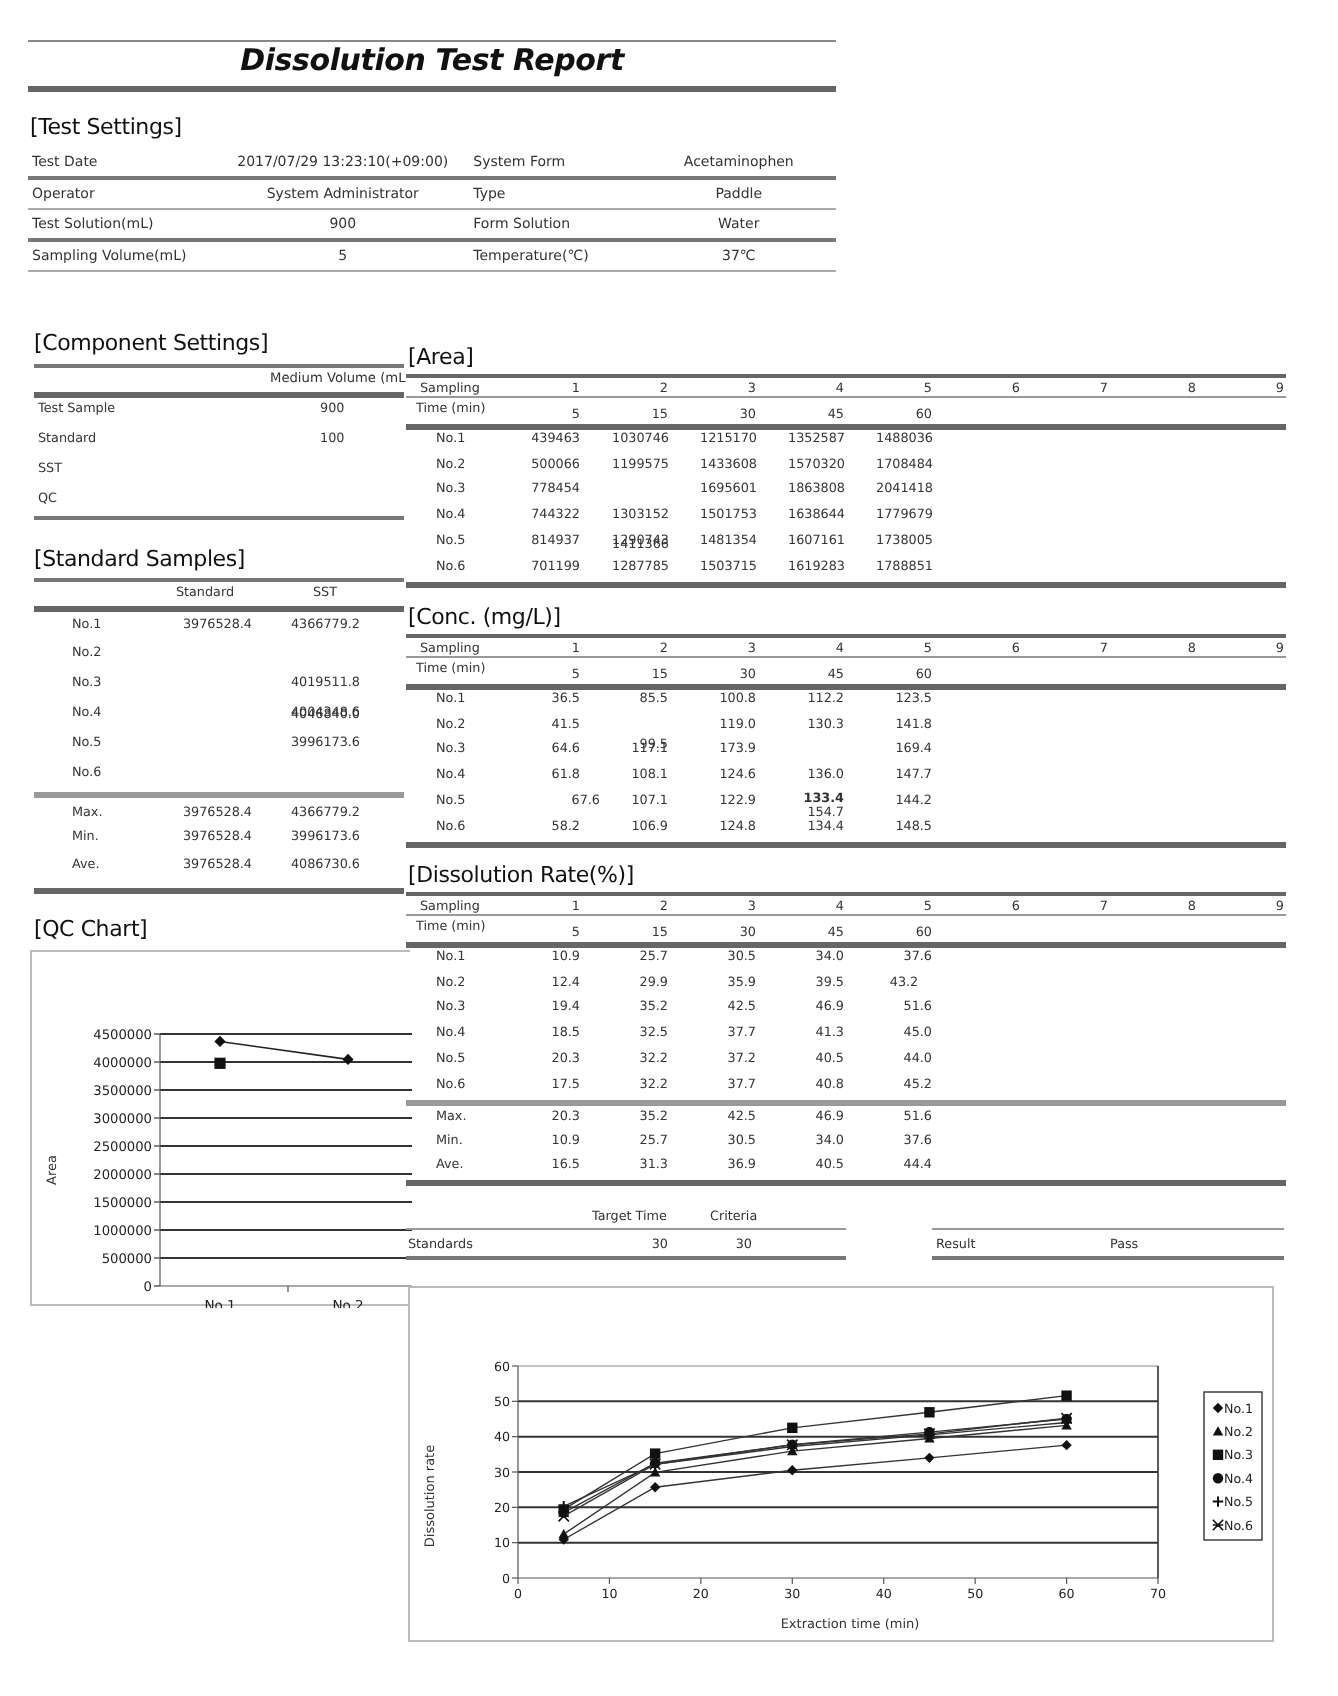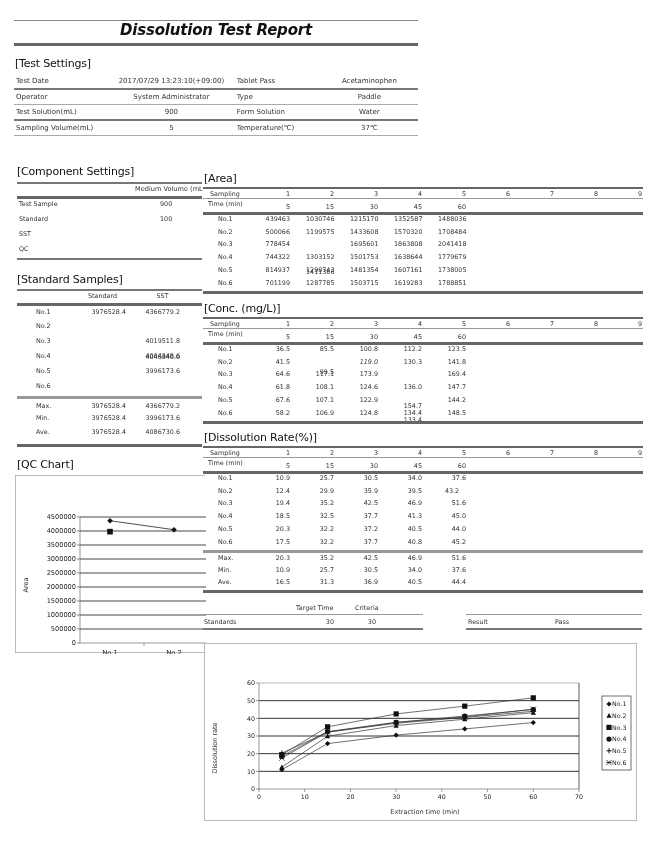--- a/index.html
+++ b/index.html
@@ -42,21 +42,21 @@
   <colgroup>
       <col style="width:112px">
       <col style="width:150px">
       <col style="width:120px">
       <col style="width:150px">
     </colgroup>
   <tbody>
       <tr class="thick">
     <td>Test Date</td>
     <td class="c">2017/07/29 13:23:10(+09:00)</td>
-    <td>Tablet Pass</td>
+    <td>System Form</td>
     <td class="c">Acetaminophen</td>
   </tr>
   <tr>
     <td>Operator</td>
     <td class="c">System Administrator</td>
     <td>Type</td>
     <td class="c">Paddle</td>
   </tr>
   <tr class="thick">
     <td>Test Solution(mL)</td>
@@ -253,40 +253,40 @@
     <div class="abs rule3" style="left: 203px; top: 342px; width: 440px; background: rgb(102, 102, 102);"></div>
     <div class="cell" style="left: 218px; top: 345px;">No.1</div>
     <div class="cell r" style="left: 262px; top: 345px; width: 28px;">36.5</div>
     <div class="cell r" style="left: 306px; top: 345px; width: 28px;">85.5</div>
     <div class="cell r" style="left: 350px; top: 345px; width: 28px;">100.8</div>
     <div class="cell r" style="left: 394px; top: 345px; width: 28px;">112.2</div>
     <div class="cell r" style="left: 438px; top: 345px; width: 28px;">123.5</div>
     <div class="cell" style="left: 218px; top: 357.7px;">No.2</div>
     <div class="cell r" style="left: 262px; top: 357.7px; width: 28px;">41.5</div>
     <div class="cell r" style="left: 306px; top: 368px; width: 28px;">99.5</div>
-    <div class="cell r" style="left: 350px; top: 357.7px; width: 28px; font-style: italic;">119.0</div>
+    <div class="cell r" style="left: 350px; top: 357.7px; width: 28px;">119.0</div>
     <div class="cell r" style="left: 394px; top: 357.7px; width: 28px;">130.3</div>
     <div class="cell r" style="left: 438px; top: 357.7px; width: 28px;">141.8</div>
     <div class="cell" style="left: 218px; top: 370.4px;">No.3</div>
     <div class="cell r" style="left: 262px; top: 370.4px; width: 28px;">64.6</div>
     <div class="cell r" style="left: 306px; top: 370.4px; width: 28px;">117.1</div>
     <div class="cell r" style="left: 350px; top: 370.4px; width: 28px;">173.9</div>
     <div class="cell r" style="left: 394px; top: 370.4px; width: 28px; margin-top: 32px;">154.7</div>
     <div class="cell r" style="left: 438px; top: 370.4px; width: 28px;">169.4</div>
     <div class="cell" style="left: 218px; top: 383.1px;">No.4</div>
     <div class="cell r" style="left: 262px; top: 383.1px; width: 28px;">61.8</div>
     <div class="cell r" style="left: 306px; top: 383.1px; width: 28px;">108.1</div>
     <div class="cell r" style="left: 350px; top: 383.1px; width: 28px;">124.6</div>
     <div class="cell r" style="left: 394px; top: 383.1px; width: 28px;">136.0</div>
     <div class="cell r" style="left: 438px; top: 383.1px; width: 28px;">147.7</div>
     <div class="cell" style="left: 218px; top: 395.8px;">No.5</div>
-    <div class="cell r" style="left: 262px; top: 395.8px; width: 28px;">67.6</div>
+    <div class="cell r" style="left: 272px; top: 395.8px; width: 28px;">67.6</div>
     <div class="cell r" style="left: 306px; top: 395.8px; width: 28px;">107.1</div>
     <div class="cell r" style="left: 350px; top: 395.8px; width: 28px;">122.9</div>
-    <div class="cell r" style="left: 394px; top: 416px; width: 28px;">133.4</div>
+    <div class="cell r" style="left: 394px; top: 395px; width: 28px; font-weight: bold;">133.4</div>
     <div class="cell r" style="left: 438px; top: 395.8px; width: 28px;">144.2</div>
     <div class="cell" style="left: 218px; top: 408.5px;">No.6</div>
     <div class="cell r" style="left: 262px; top: 408.5px; width: 28px;">58.2</div>
     <div class="cell r" style="left: 306px; top: 408.5px; width: 28px;">106.9</div>
     <div class="cell r" style="left: 350px; top: 408.5px; width: 28px;">124.8</div>
     <div class="cell r" style="left: 394px; top: 408.5px; width: 28px;">134.4</div>
     <div class="cell r" style="left: 438px; top: 408.5px; width: 28px;">148.5</div>
     <div class="abs rule3" style="left: 203px; top: 421.2px; width: 440px; background: rgb(102, 102, 102);"></div>
     <div class="abs sec-head" style="left: 204px; top: 431px;">[Dissolution Rate(%)]</div>
     <div class="abs rule2" style="left: 203px; top: 446px; width: 440px; background: rgb(102, 102, 102);"></div>

